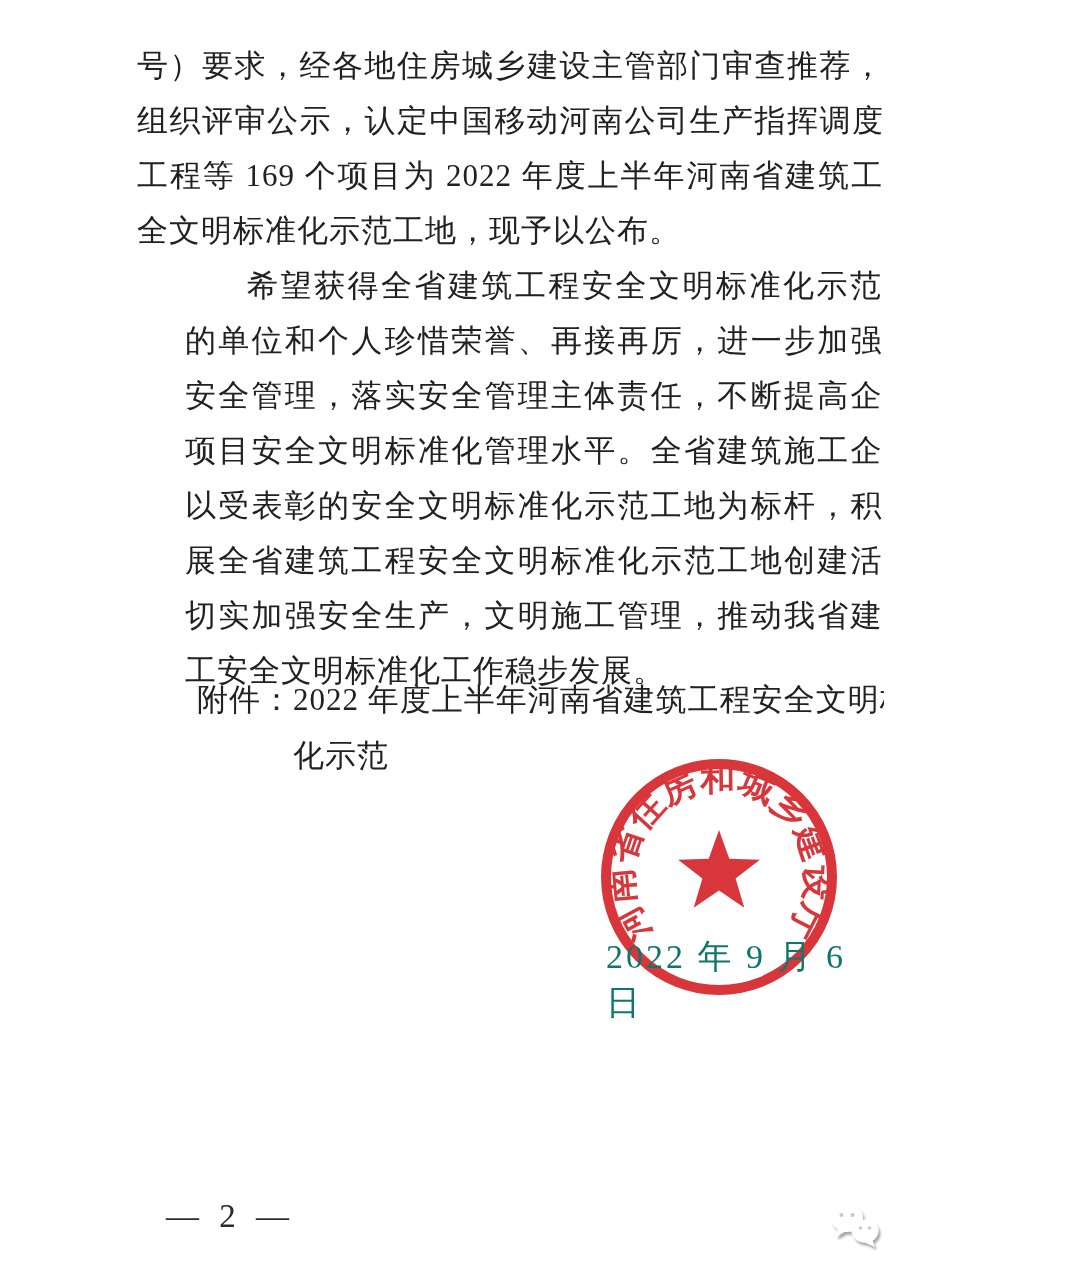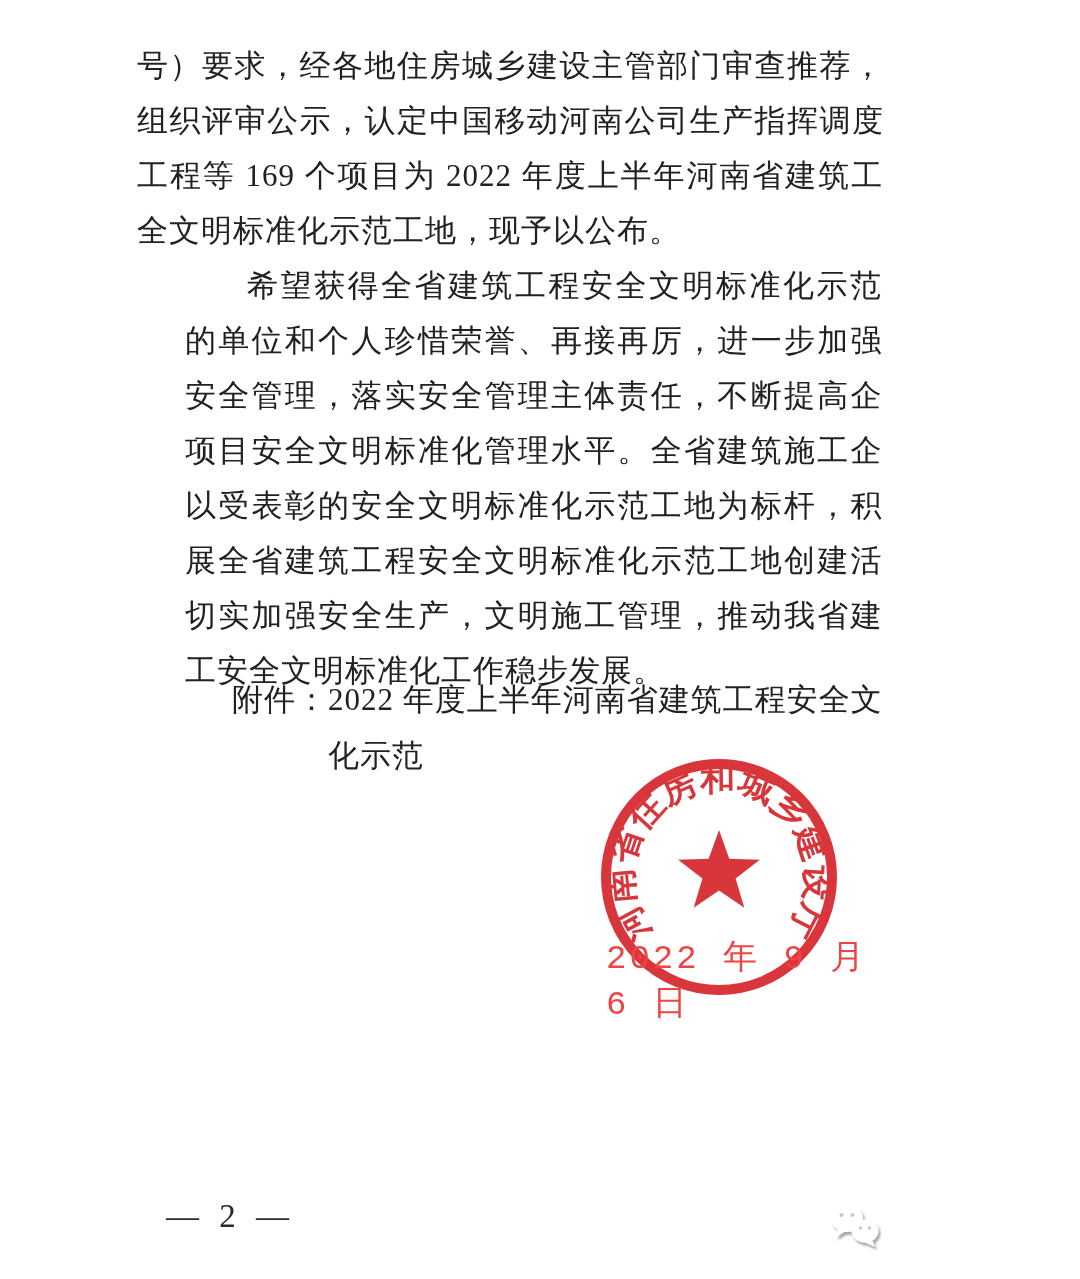--- a/index.html
+++ b/index.html
@@ -26,21 +26,20 @@
   .para.indent { text-indent: 2em; margin-left: 48px; }
   .attachment {
     position: absolute;
     left: 197px;
     top: 672px;
     width: 760px;
     font-size: 31px;
     line-height: 56px;
     display: flex;
     letter-spacing: 1px;
-    margin-left: 35px;
   }
   .att-label { white-space: nowrap; }
   .att-body { display: block; }
   .att-line { display: block; }
   .seal {
     position: absolute;
     left: 588px;
     top: 746px;
     width: 262px;
     height: 262px;
@@ -49,23 +48,22 @@
   .seal-text {
     font-family: "Liberation Serif", "DejaVu Serif", serif;
     font-weight: bold;
   }
   .doc-date {
     position: absolute;
     left: 606px;
     top: 934px;
     font-size: 34px;
     letter-spacing: 3px;
-    color: #ef4444;
+    color: #0f766e;
     z-index: 3;
-    font-family: Liberation Mono, monospace;
   }
   .footer-page-num {
     position: absolute;
     left: 166px;
     top: 1198px;
     font-size: 33px;
     letter-spacing: 6px;
     color: #2b2b2b;
   }
   .watermark {

